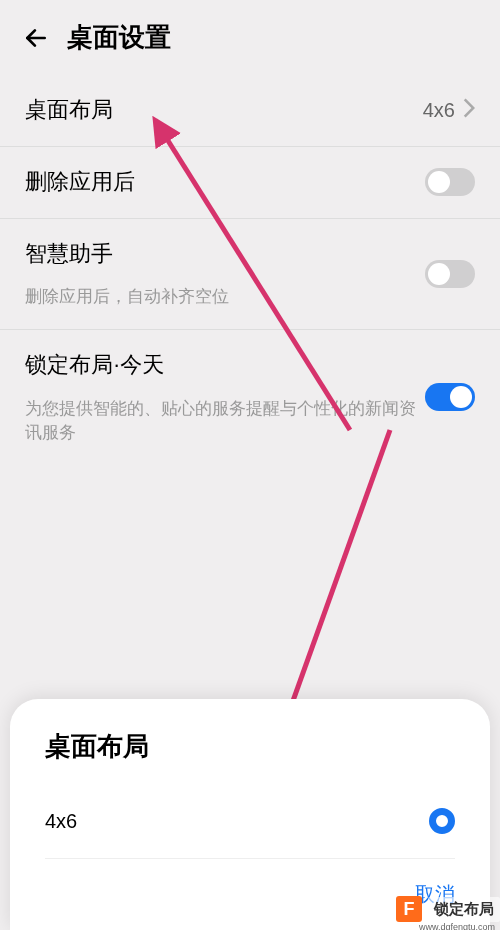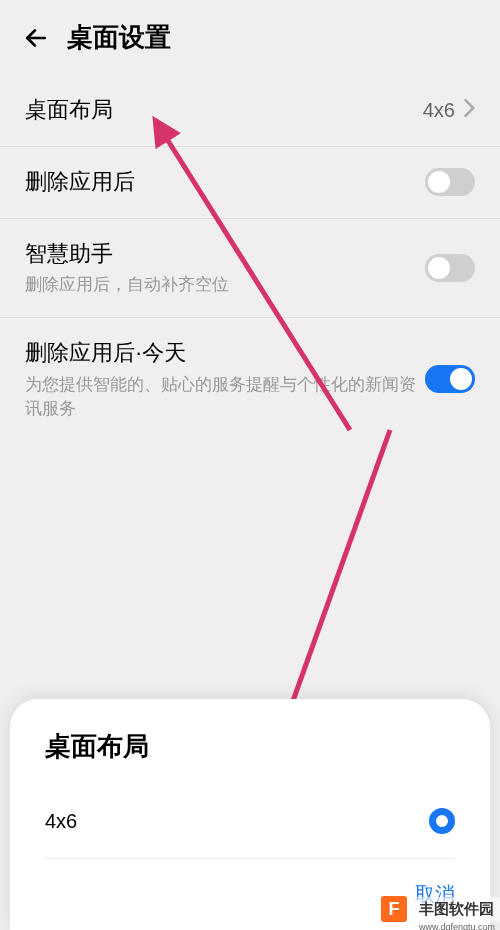--- a/index.html
+++ b/index.html
@@ -51,21 +51,21 @@
       flex: 1;
     }
     .setting-label {
       font-size: 22px;
       color: #000;
       line-height: 1.4;
     }
     .setting-sublabel {
       font-size: 17px;
       color: #999;
-      margin-top: 4px;
+      margin-top: 16px;
       line-height: 1.4;
     }
     .setting-right {
       display: flex;
       align-items: center;
       gap: 8px;
     }
     .setting-value {
       font-size: 20px;
       color: #666;
@@ -238,21 +238,21 @@
       <div class="setting-label">智慧助手</div>
       <div class="setting-sublabel">删除应用后，自动补齐空位</div>
     </div>
     <div class="toggle off">
         <div class="toggle-knob"></div>
       </div>
   </div>
 
   <div class="setting-row no-border">
     <div class="setting-left">
-      <div class="setting-label">删除应用后·今天</div>
+      <div class="setting-label">锁定布局·今天</div>
       <div class="setting-sublabel">为您提供智能的、贴心的服务提醒与个性化的新闻资讯服务</div>
     </div>
     <div class="toggle on">
         <div class="toggle-knob"></div>
       </div>
   </div>
 
 </div>
 
 <svg class="arrow arrow1" width="230" height="330">
@@ -281,15 +281,15 @@
     <div class="radio selected"></div>
   </div>
 
 
 
   <div class="sheet-cancel">取消</div>
 </div>
 
 <div class="watermark">
   <div class="watermark-logo">F</div>
-  <div class="watermark-text">丰图软件园</div>
+  <div class="watermark-text">锁定布局</div>
 </div>
 <div class="watermark-url">www.dgfengtu.com</div>
 
 </body></html>

